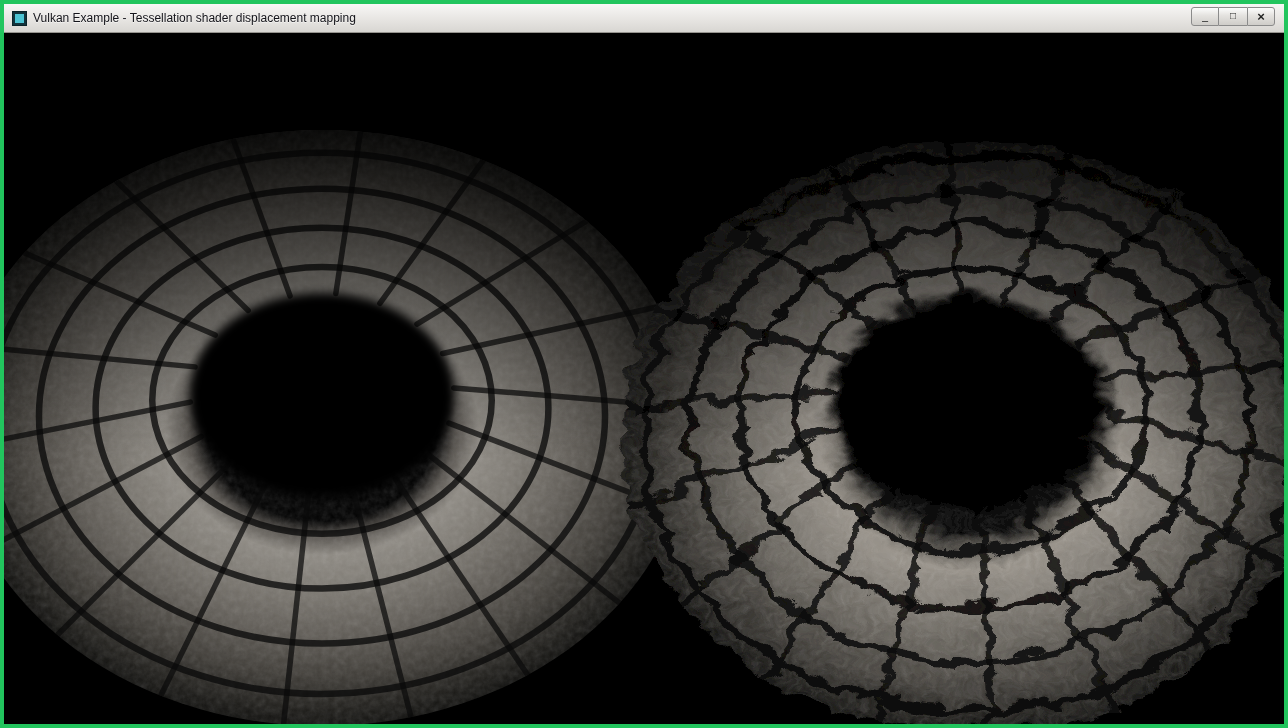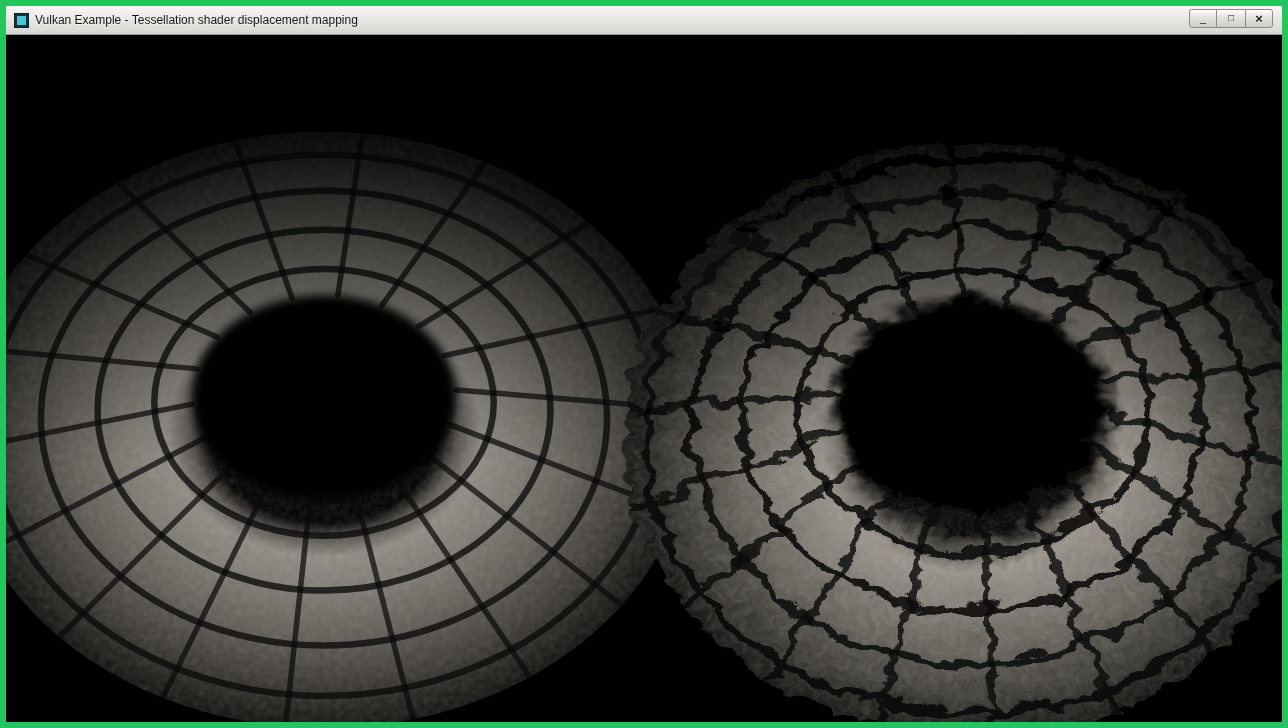--- a/index.html
+++ b/index.html
@@ -1,18 +1,18 @@
 <!DOCTYPE html>
 <html><head>
 <meta charset="utf-8">
 <style>
   html,body { margin:0; padding:0; background:#1a1a1a; }
   .window {
     width:1288px; height:728px; box-sizing:border-box;
-    border:6px solid #22c55e; background:#000;
+    border:4px solid #22c55e; background:#000;
     font-family:"Liberation Sans", sans-serif;
     position:relative; overflow:hidden;
   }
   .titlebar {
     height:29px; box-sizing:border-box;
     display:flex; align-items:center; gap:6px; padding:0 8px;
     background:linear-gradient(#f8f7f6, #e7e5e2 55%, #d8d6d2);
     border-bottom:1px solid #96948f;
     position:relative;
   }

